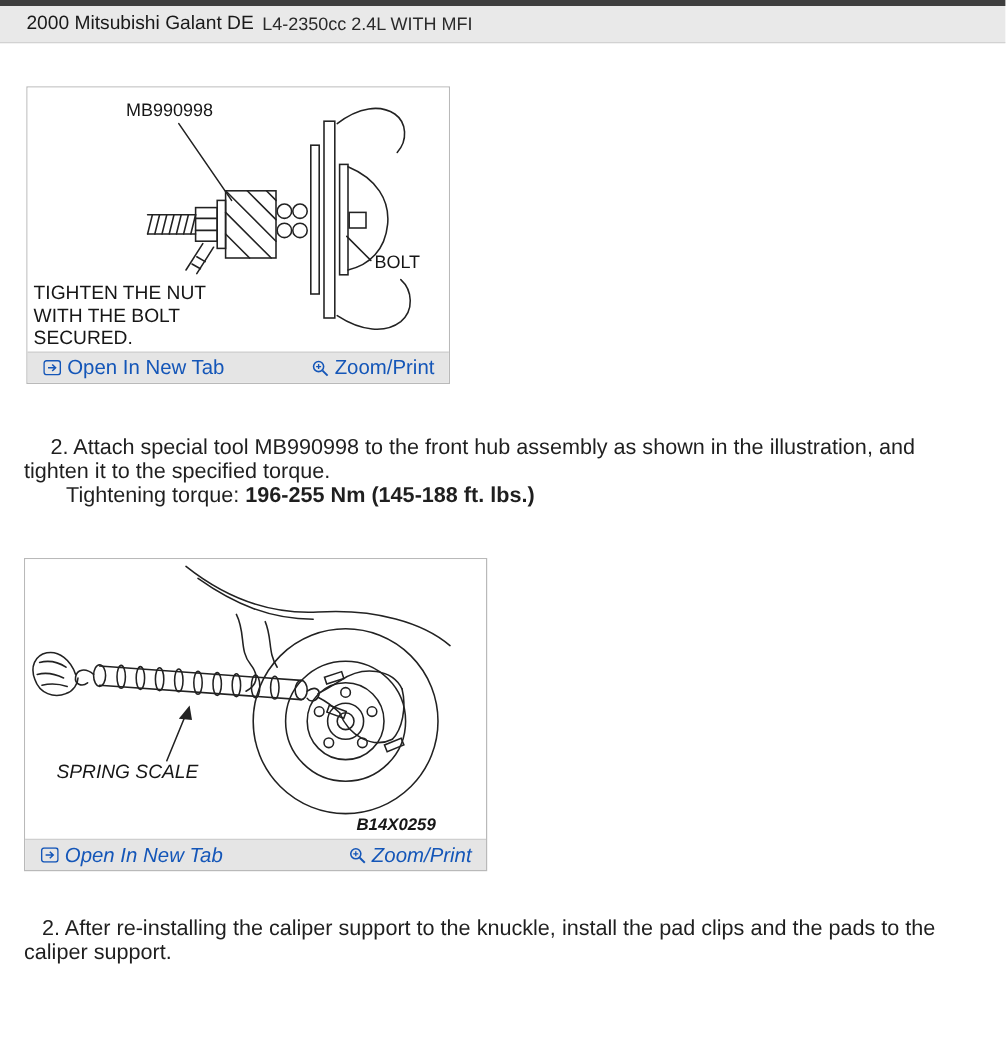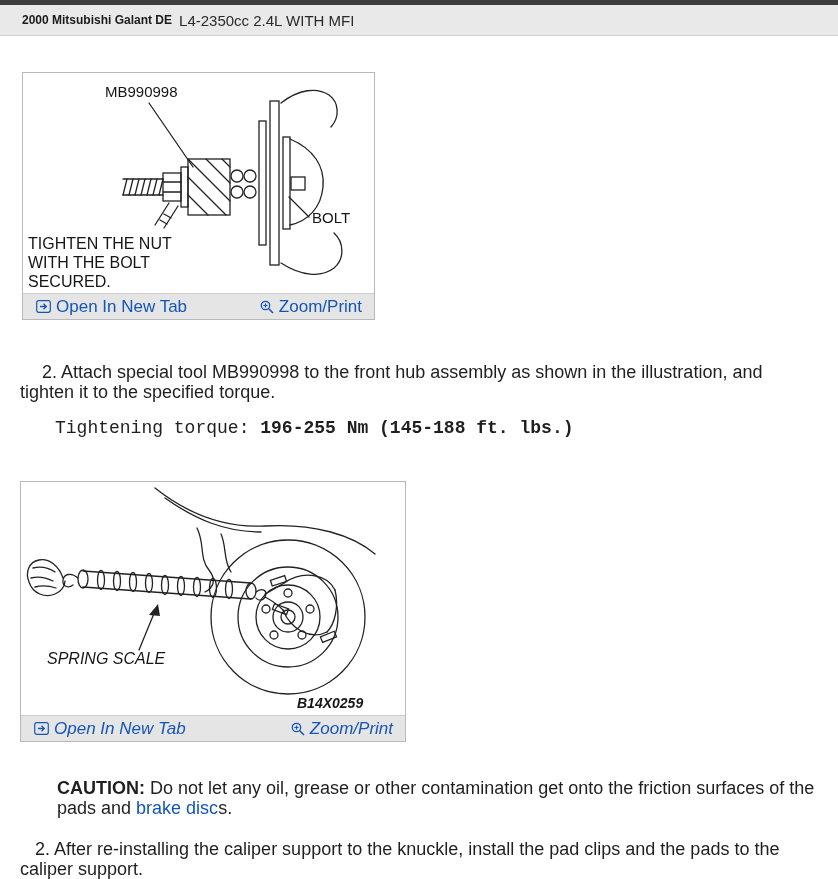--- a/index.html
+++ b/index.html
@@ -20,21 +20,21 @@
   .header{
     background:var(--header_bg);
     border-top:5px solid var(--topbar);
     border-bottom:1px solid #d2d2d2;
     height:36px;
     display:flex;
     align-items:center;
     padding-left:22px;
     gap:7px;
   }
-  .header .t-bold{font-weight:bold;font-size:12px;color:#1a1a1a;white-space:nowrap;}
+  .header .t-bold{font-weight:normal;font-size:16px;color:#1a1a1a;white-space:nowrap;}
   .header .t-rest{font-size:15px;color:#2a2a2a;white-space:nowrap;}
 
   main{padding:20px 20px 28px 20px;}
 
   .figbox{
     border:1px solid var(--fig_border);
     display:inline-block;
     vertical-align:top;
     background:#fff;
   }
@@ -63,21 +63,21 @@
   }
   .figlink svg{display:block;}
 
   p.step{
     font-size:18px;
     line-height:20px;
     margin:0;
     color:var(--text);
   }
   #step2{margin-top:42px;text-indent:22px;max-width:772px;}
-  #torque{margin-top:16px;padding-left:35px;font-family:Liberation Mono, monospace;}
+  #torque{margin-top:0;padding-left:35px;}
   #fig2{margin-top:43px;font-style:italic;}
   #step3{margin-top:40px;text-indent:22px;}
   #caution{margin-top:20px;padding-left:37px;}
   #step2b{margin-top:21px;text-indent:15px;}
   .kw{color:var(--link);cursor:pointer;}
   b,strong{font-weight:bold;}
 </style>
 </head>
 <body>
 
@@ -232,17 +232,16 @@
           <line x1="8.8" y1="8.8" x2="13" y2="13" stroke="currentColor" stroke-width="1.6"></line>
           <line x1="3.4" y1="5.5" x2="7.6" y2="5.5" stroke="currentColor" stroke-width="1.1"></line>
           <line x1="5.5" y1="3.4" x2="5.5" y2="7.6" stroke="currentColor" stroke-width="1.1"></line>
         </svg>
         <span>Zoom/Print</span>
       </a>
     </figcaption>
   </figure>
 
 
-  <p class="step" id="caution"><b>CAUTION:</b><span> Do not let any oil, grease or other contamination get onto the friction surfaces of the pads and </span><a class="kw">brake disc</a><span>s.</span></p>
 
   <p class="step" id="step2b">2. After re-installing the caliper support to the knuckle, install the pad clips and the pads to the caliper support.</p>
 
 </main>
 
 </body></html>

